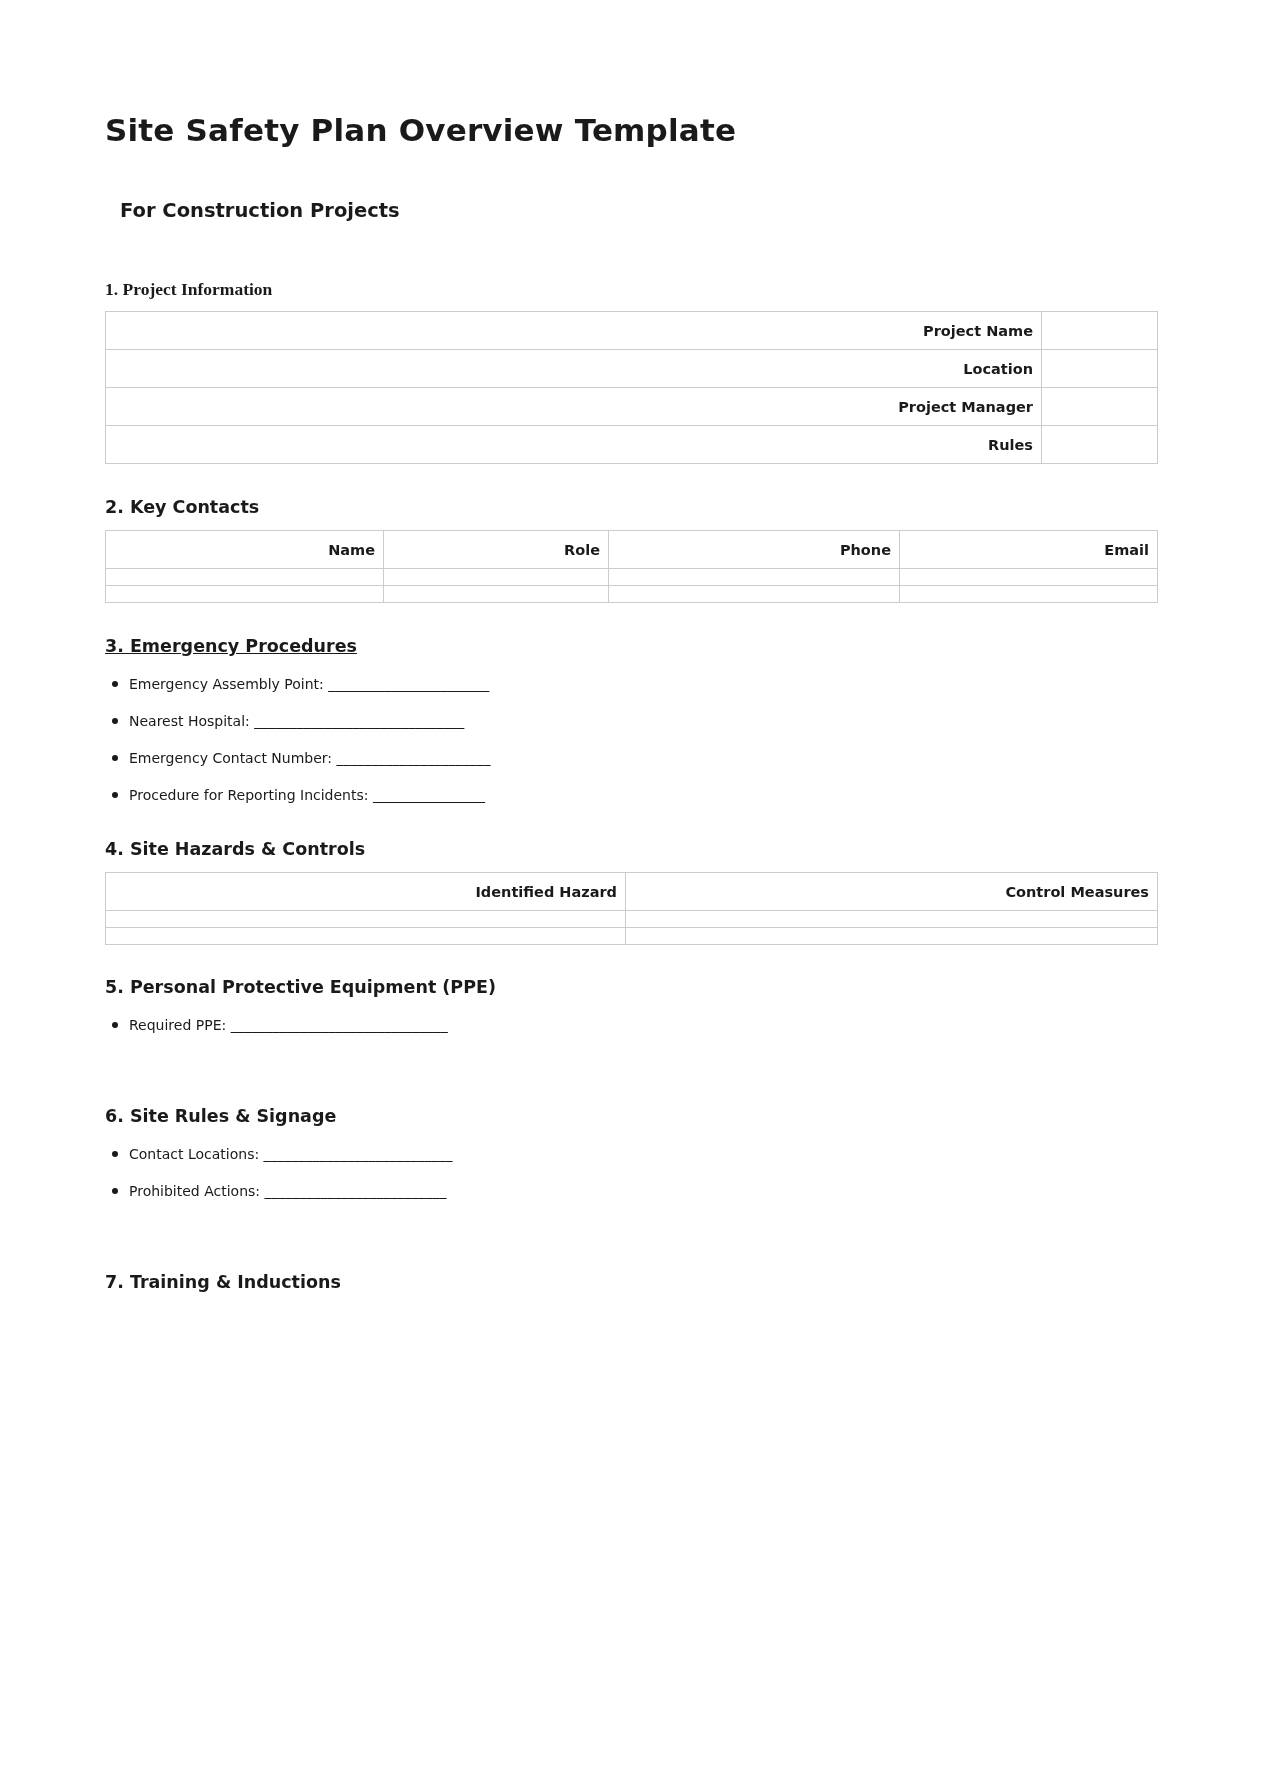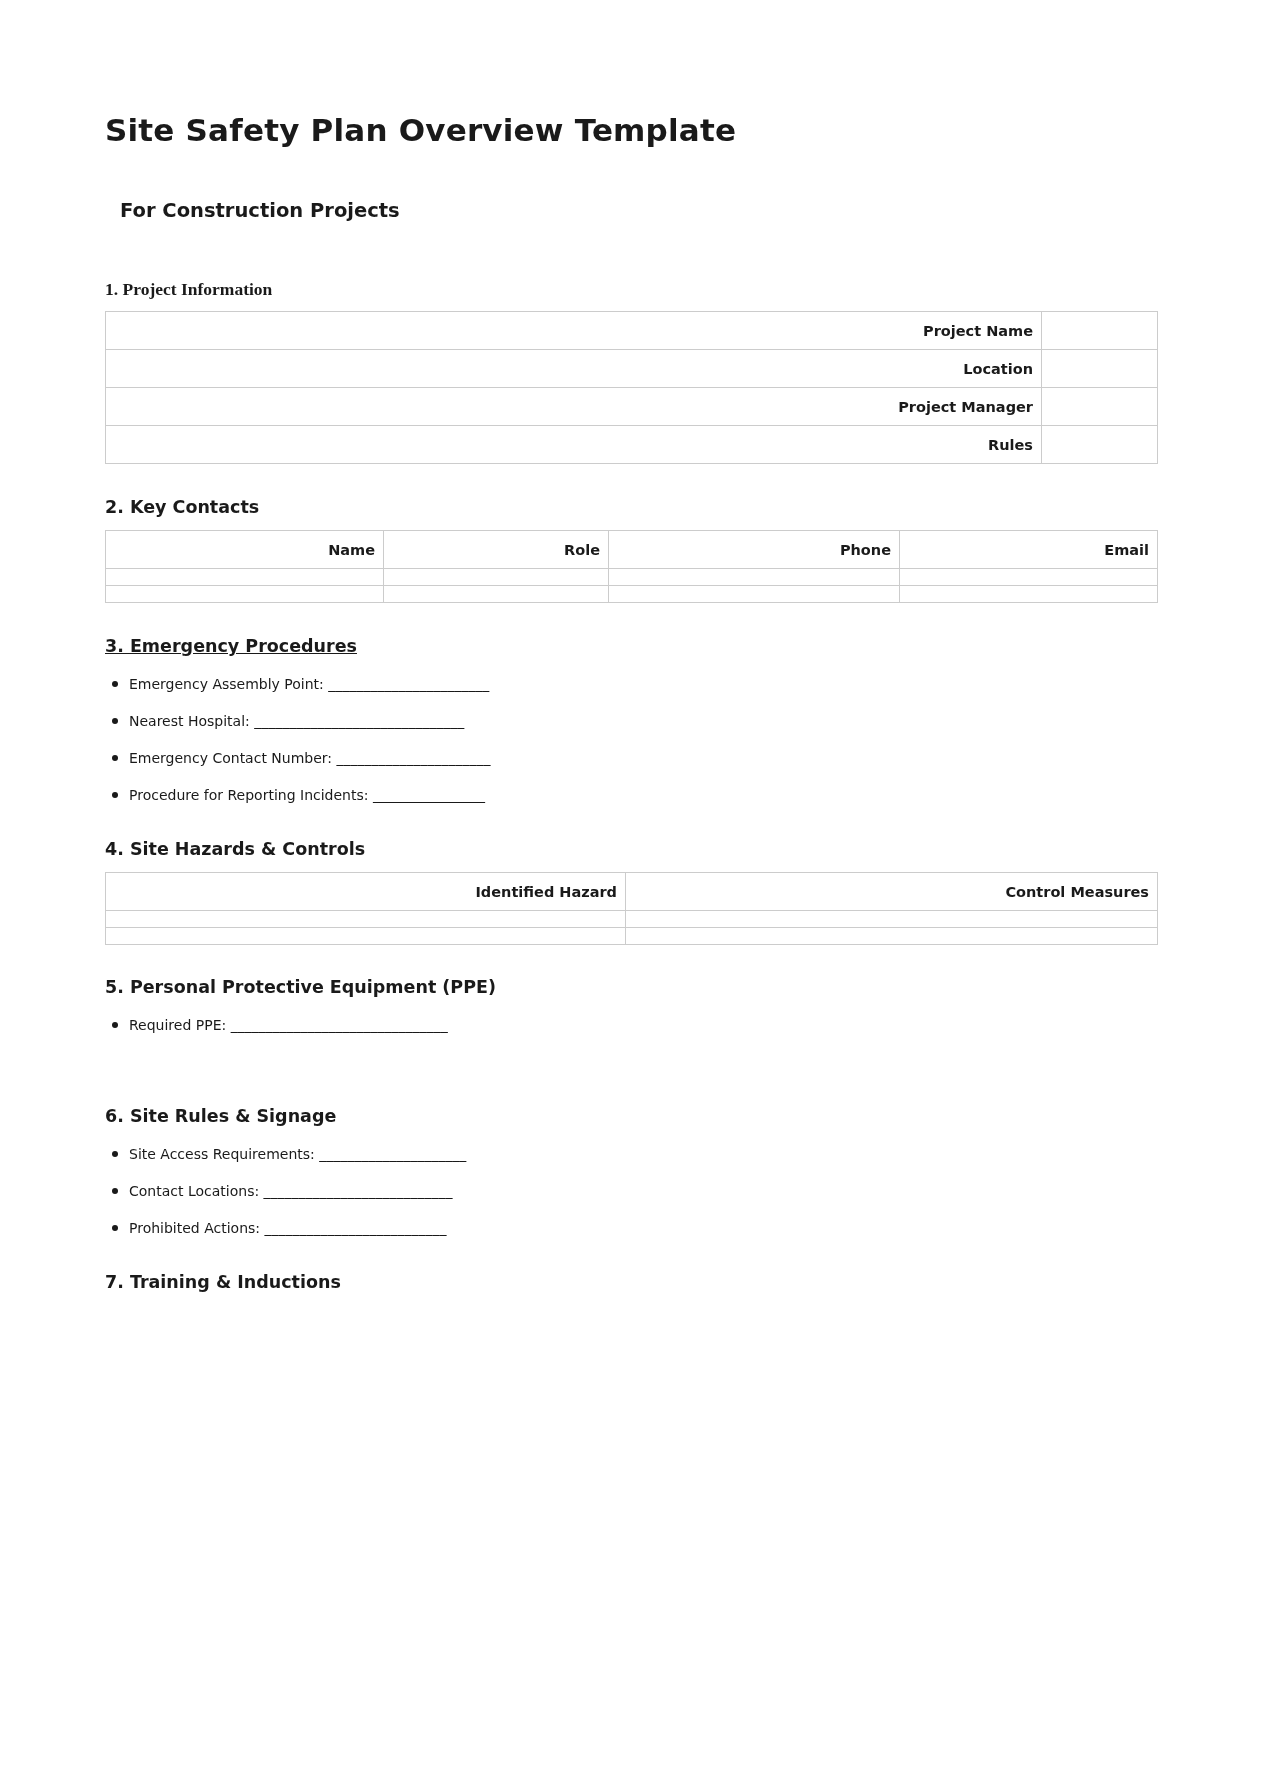--- a/index.html
+++ b/index.html
@@ -142,20 +142,19 @@
     </tbody>
   </table>
 
   <h3 class="section-heading" style="top:977px;">5. Personal Protective Equipment (PPE)</h3>
   <ul class="bullets" style="top:1014px;">
     <li><span class="dot"></span><span>Required PPE: _______________________________</span></li>
   </ul>
 
   <h3 class="section-heading" style="top:1106px;">6. Site Rules &amp; Signage</h3>
   <ul class="bullets" style="top:1143px;">
-    <li><span class="dot"></span><span>Site Access Requirements: _____________________</span></li>
     <li><span class="dot"></span><span>Contact Locations: ___________________________</span></li>
     <li><span class="dot"></span><span>Prohibited Actions: __________________________</span></li>
   </ul>
 
   <h3 class="section-heading" style="top:1272px;">7. Training &amp; Inductions</h3>
 
 </div>
 
 </body></html>

